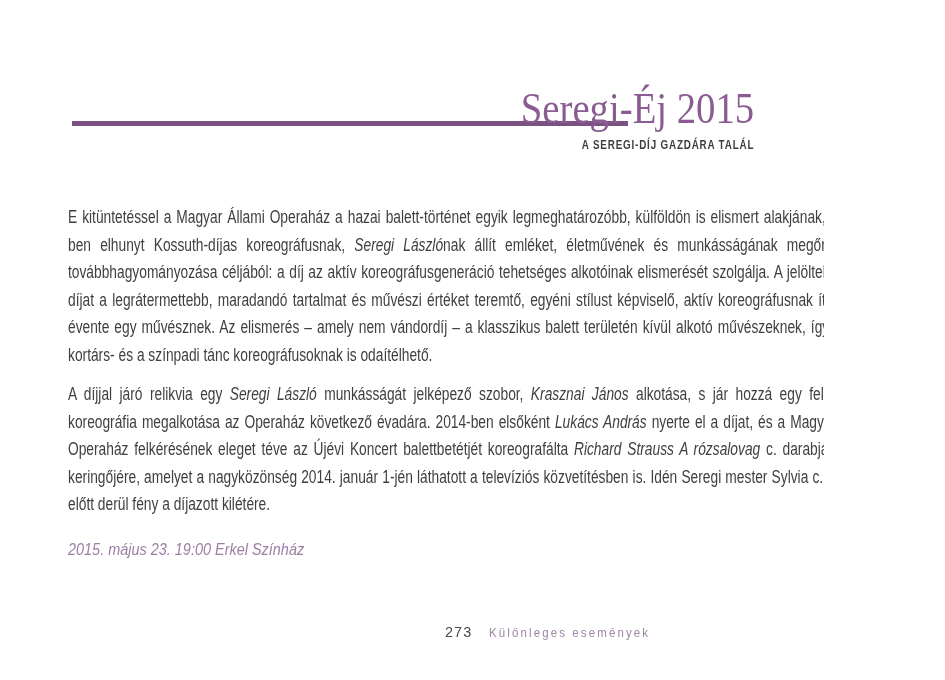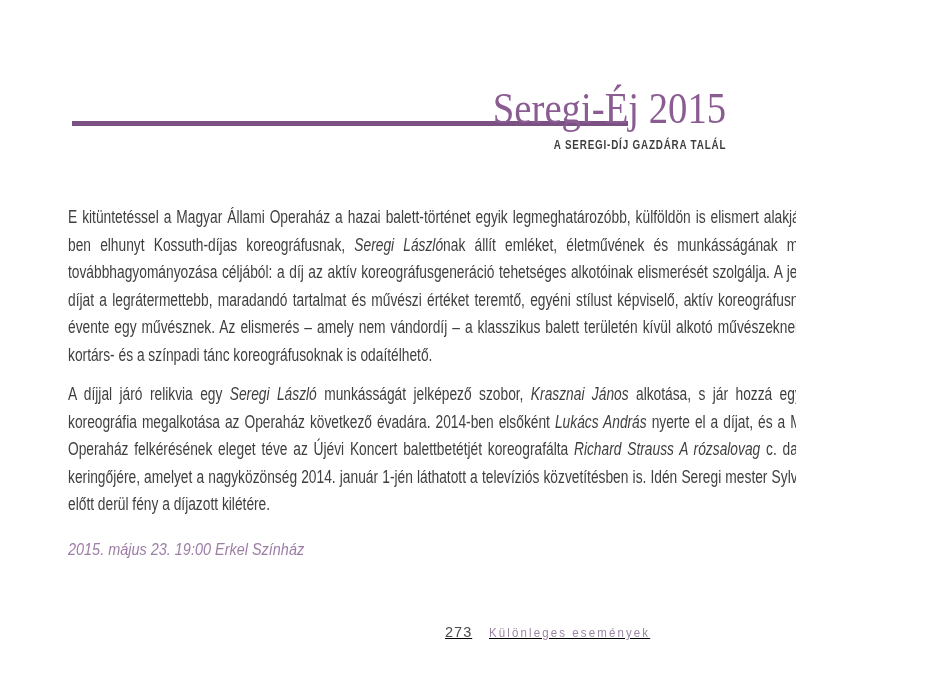--- a/index.html
+++ b/index.html
@@ -3,20 +3,21 @@
 <meta charset="utf-8">
 <style>
   html, body { margin: 0; padding: 0; background: #ffffff; }
   .page {
     position: relative;
     width: 796px;
     height: 680px;
     background: #ffffff;
     overflow: hidden;
     font-family: "Liberation Sans", sans-serif;
+    padding-left: 28px;
   }
   .title-rule {
     position: absolute;
     left: 72px;
     top: 121px;
     width: 556px;
     height: 5px;
     background: #7b5183;
   }
   .page-title {
@@ -71,21 +72,20 @@
     transform: scaleX(0.85);
     transform-origin: 0 0;
   }
   .footer {
     position: absolute;
     left: 445px;
     top: 624px;
     display: flex;
     align-items: baseline;
     gap: 17px;
-    text-decoration: underline;
   }
   .footer-page-number {
     font-size: 14.5px;
     color: #4a4a4a;
     letter-spacing: 1px;
   }
   .footer-section {
     font-size: 13.5px;
     letter-spacing: 2.5px;
     color: #9e85a6;

